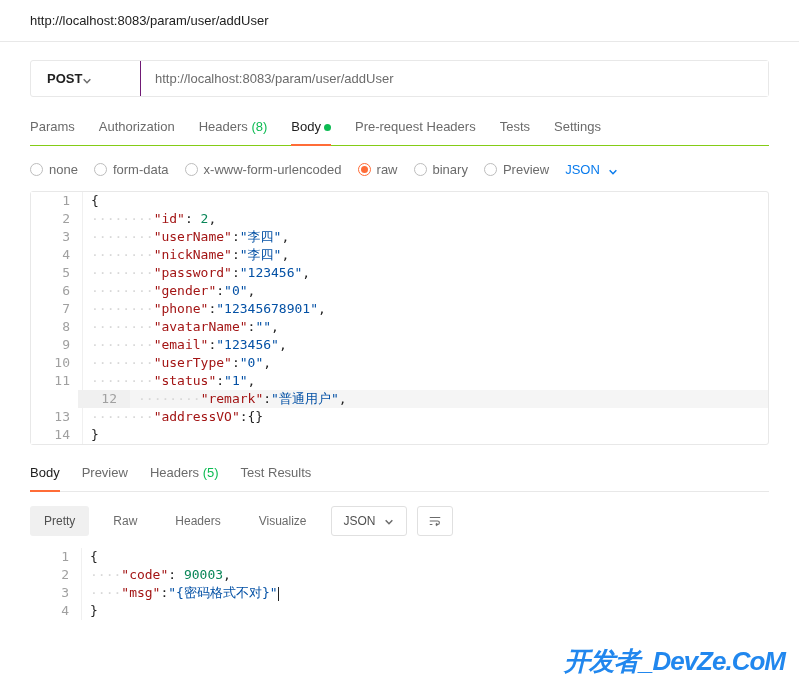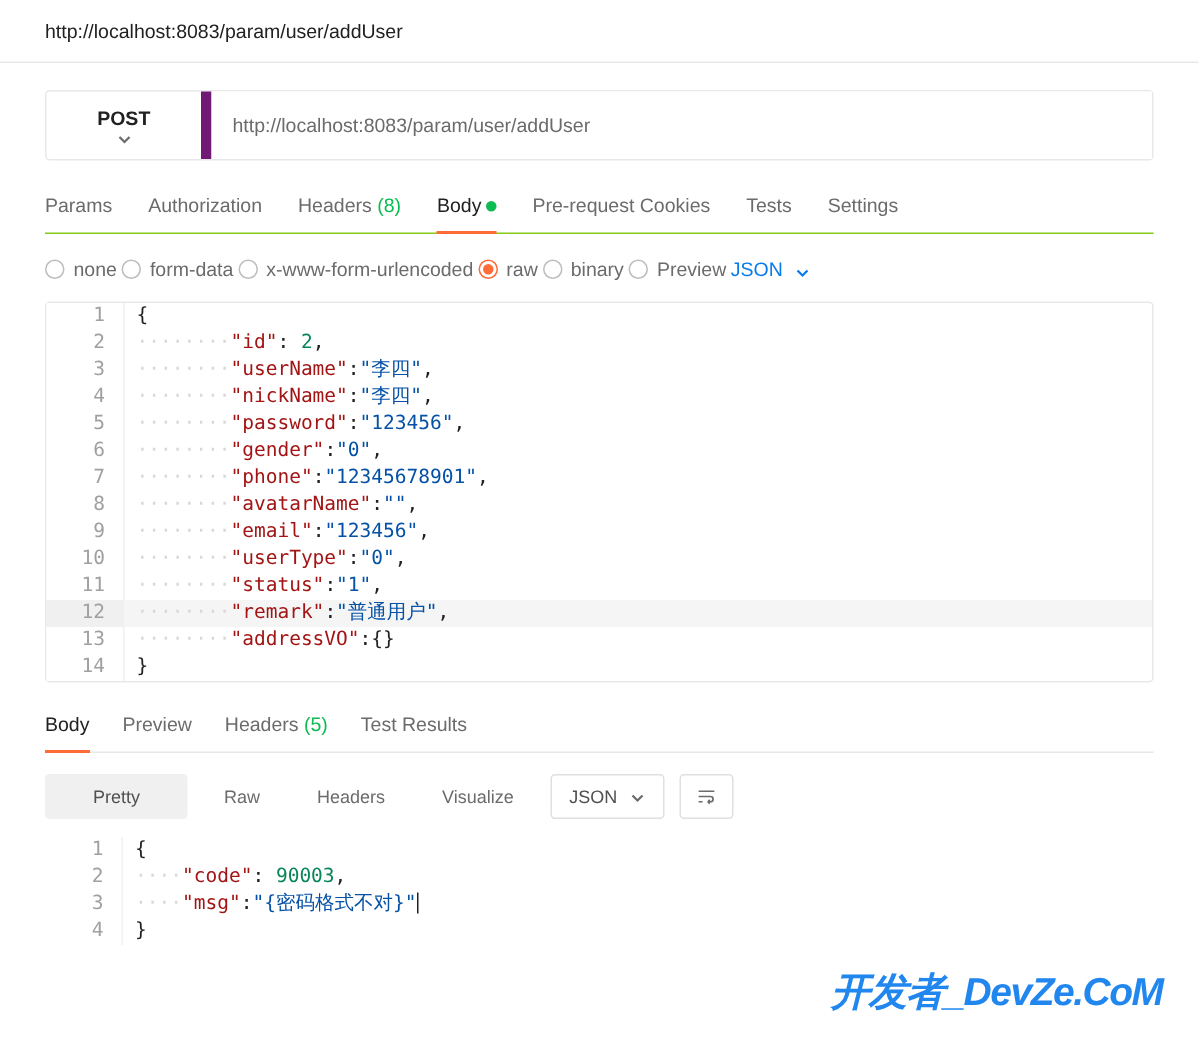--- a/index.html
+++ b/index.html
@@ -22,25 +22,24 @@
     .request-row {
       display: flex;
       border: 1px solid #e8e8e8;
       border-radius: 3px;
       margin-bottom: 16px;
     }
     .method-select {
       display: flex;
       align-items: center;
       padding: 10px 16px;
-      border-right: 7px solid #701a75;
+      border-right: 1px solid #701a75;
       cursor: pointer;
       min-width: 110px;
-      justify-content: center;
-      flex-direction: column;
+      justify-content: flex-start;
     }
     .method-select span.label { font-weight: 600; font-size: 13px; }
     .chevron-down {
       width: 10px; height: 10px;
       display: inline-block;
     }
     .chevron-down svg { stroke: #6b6b6b; }
     .url-input {
       flex: 1;
       border: none;
@@ -68,21 +67,21 @@
     }
     .tab .count { color: #0cbb52; }
     .green-dot {
       width: 7px; height: 7px; border-radius: 50%;
       background: #0cbb52; display: inline-block; margin-left: 3px;
       vertical-align: middle;
     }
     .body-type-row {
       display: flex;
       align-items: center;
-      gap: 3px;
+      gap: 16px;
       padding: 4px 0 14px 0;
     }
     .radio-opt {
       display: flex;
       align-items: center;
       gap: 6px;
       color: #6b6b6b;
       font-size: 13px;
       cursor: pointer;
     }
@@ -134,20 +133,21 @@
       flex: 1;
       padding-left: 8px;
       line-height: 18px;
       white-space: pre;
     }
     .editor-row.highlighted .code-line {
       background: #f5f5f5;
     }
     .editor-row.highlighted .gutter {
       background: #f0f0f0;
+      margin-left: 47px;
     }
     .ws { color: #d8d8d8; }
     .json-key { color: #a31515; }
     .json-str { color: #0451a5; }
     .json-num { color: #098658; }
     .json-punc { color: #212121; }
     .resp-tabs {
       display: flex;
       gap: 22px;
       border-bottom: 1px solid #e8e8e8;
@@ -167,21 +167,21 @@
     .resp-tab .hcount { color: #0cbb52; }
     .resp-toolbar {
       display: flex;
       align-items: center;
       gap: 10px;
       margin-bottom: 12px;
     }
     .pretty-btn {
       background: #f0f0f0;
       border: none;
-      padding: 8px 32px;
+      padding: 8px 14px;
       border-radius: 3px;
       font-size: 12px;
       color: #505050;
       cursor: pointer;
     }
     .plain-btn {
       background: transparent;
       border: none;
       padding: 8px 14px;
       font-size: 12px;
@@ -204,21 +204,21 @@
       padding: 7px 10px;
       border-radius: 3px;
       cursor: pointer;
       display: flex;
       align-items: center;
     }
     .resp-editor { padding-bottom: 20px; }
     .watermark {
       position: fixed;
       bottom: 20px;
-      right: 24px;
+      right: 14px;
       font-size: 26px;
       font-weight: 800;
       color: #097bed;
       font-style: italic;
       letter-spacing: -1px;
       text-shadow: -1px -1px 0 #fff, 1px -1px 0 #fff, -1px 1px 0 #fff, 1px 1px 0 #fff;
       opacity: 0.9;
       pointer-events: none;
     }
     .cursor-bar {
@@ -252,21 +252,21 @@
 
   <div class="tabs">
     <div class="tab"><span>Params</span></div>
     <div class="tab"><span>Authorization</span></div>
     <div class="tab">
       <span>Headers</span> <span class="count">(8)</span>
     </div>
     <div class="tab active">
       <span>Body</span><span class="green-dot"></span>
     </div>
-    <div class="tab"><span>Pre-request Cookies</span></div>
+    <div class="tab"><span>Pre-request Headers</span></div>
     <div class="tab"><span>Tests</span></div>
     <div class="tab"><span>Settings</span></div>
   </div>
 
   <div class="body-type-row">
     <div class="radio-opt">
       <span class="radio-circle">
           <span class="radio-dot"></span>
         </span>
         <span>none</span>

